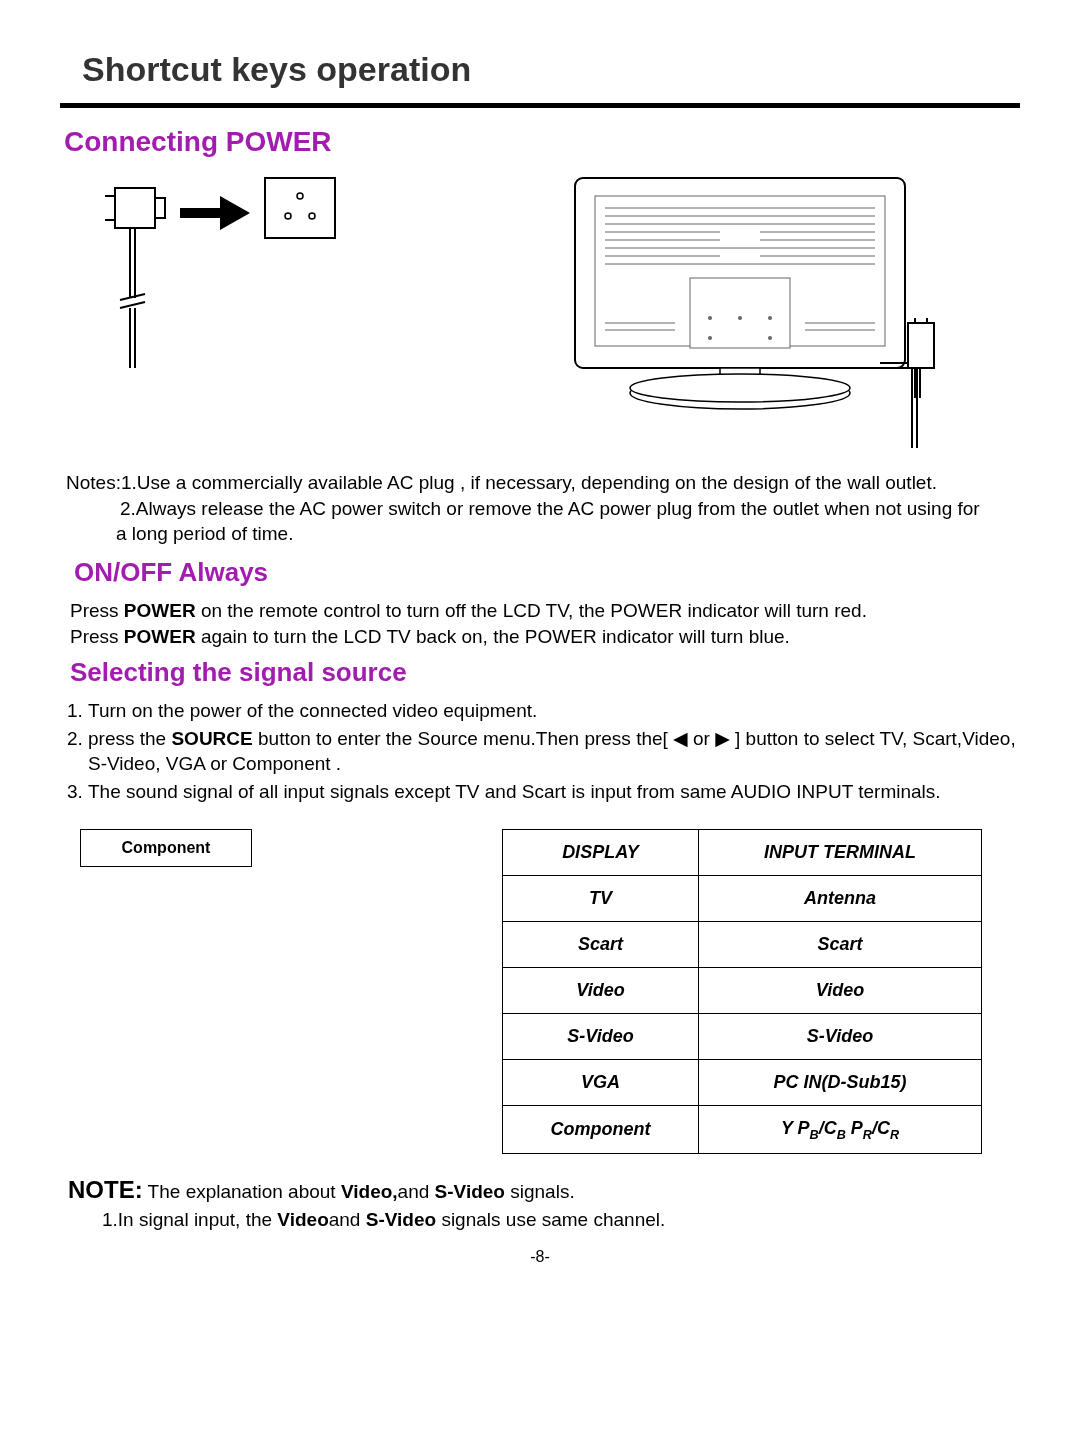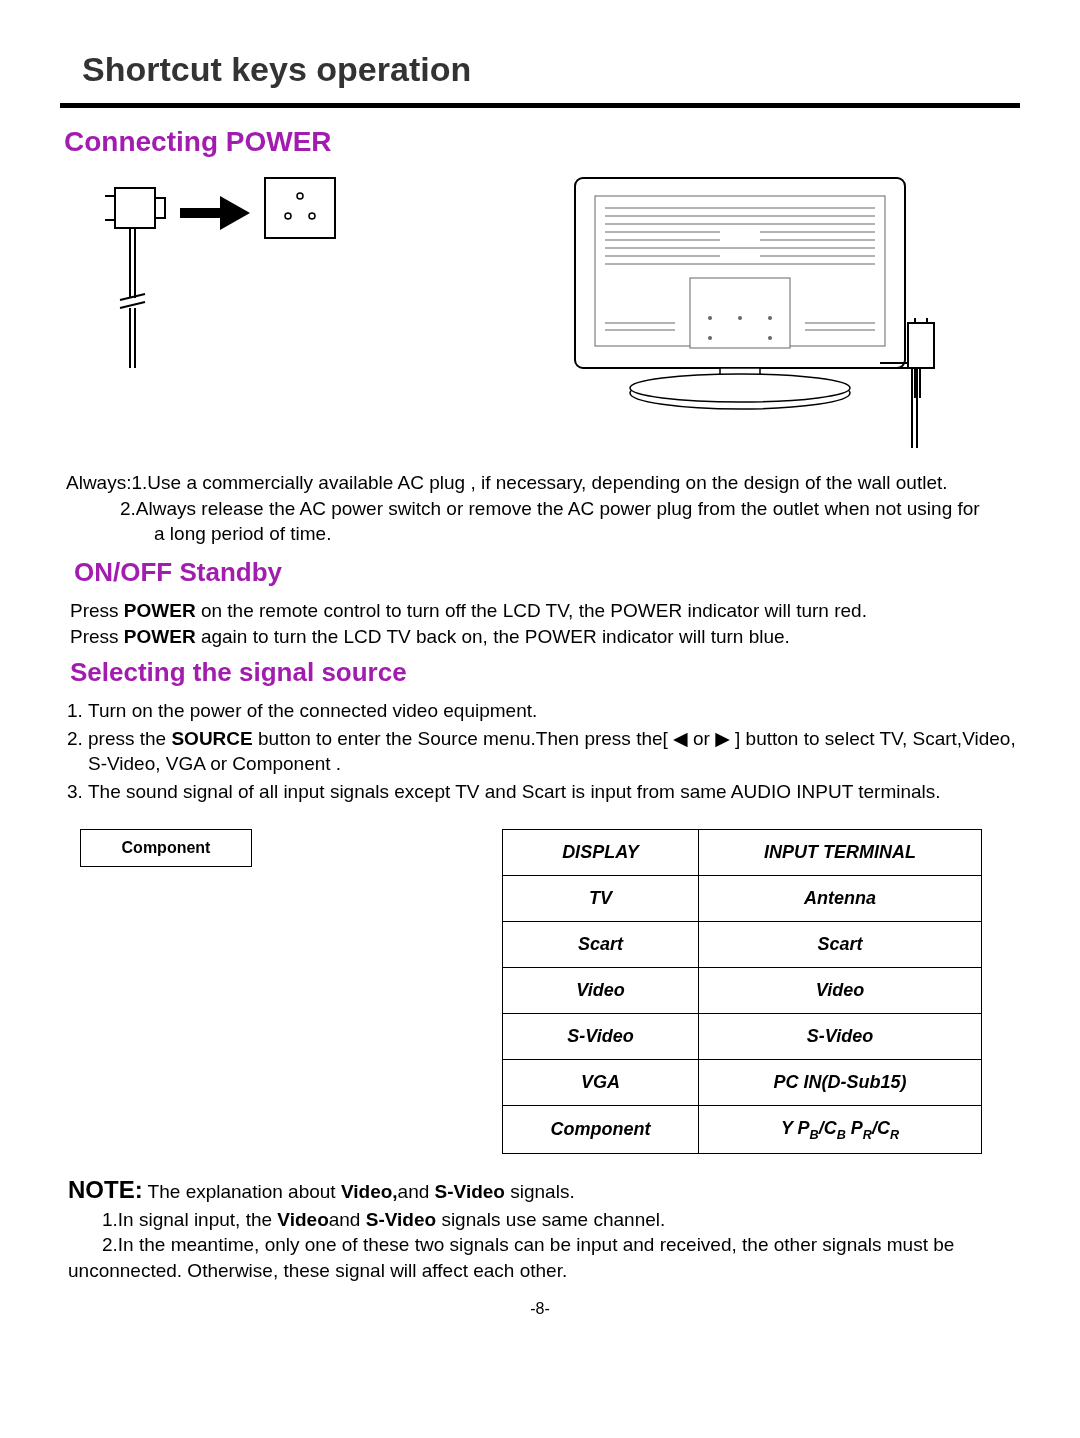--- a/index.html
+++ b/index.html
@@ -198,26 +198,26 @@
         <line x1="395" y1="150" x2="395" y2="155" stroke="#000" stroke-width="2"></line>
         <line x1="407" y1="150" x2="407" y2="155" stroke="#000" stroke-width="2"></line>
         <path d="M 395 230 Q 395 280 50 280" fill="none" stroke="#000" stroke-width="0"></path>
         <line x1="397" y1="200" x2="397" y2="280" stroke="#000" stroke-width="2"></line>
         <line x1="392" y1="200" x2="392" y2="280" stroke="#000" stroke-width="2"></line>
       </svg>
     </div>
   </div>
 
   <div class="notes">
-    <span>Always:</span><span>1.Use a commercially available AC plug , if necessary, depending on the design of the wall outlet.</span><br>
+    <span>Notes:</span><span>1.Use a commercially available AC plug , if necessary, depending on the design of the wall outlet.</span><br>
     <span class="indent">2.Always release the AC power switch or remove the AC power plug from the outlet when not using for</span><br>
-    <span class="indent" style="margin-left:88px">a long period of time.</span>
-  </div>
-
-  <h2 class="sec-title sm subpad" style="margin-left:14px">ON/OFF Standby</h2>
+    <span class="indent" style="margin-left:50px">a long period of time.</span>
+  </div>
+
+  <h2 class="sec-title sm subpad" style="margin-left:14px">ON/OFF Always</h2>
   <div class="body-text">
     <span>Press </span><b>POWER</b><span> on the remote control to turn off the LCD TV, the POWER indicator will turn red.</span><br>
     <span>Press </span><b>POWER</b><span> again to turn the LCD TV back on, the POWER indicator will turn blue.</span>
   </div>
 
   <h2 class="sec-title sm" style="margin-top:6px">Selecting the signal source</h2>
   <ol class="steps">
     <li>Turn on the power of the connected video equipment.</li>
     <li>
       <span>press the </span><b>SOURCE</b><span> button to enter the Source  menu.Then press the[ ◀ or ▶ ] button    to select TV, Scart,Video, S-Video, VGA or Component .</span>
@@ -268,17 +268,16 @@
     </tbody>
       </table>
   </div>
 
   <div class="note-block">
     <span class="lead">NOTE:</span>
     <span> The explanation about </span><b>Video,</b><span>and </span><b>S-Video</b><span> signals.</span><br>
     <span class="ni">
       <span>1.In signal input, the  </span><b>Video</b><span>and </span><b>S-Video</b><span> signals use same  channel.</span>
     </span><br>
-    <span class="ni">2.In the meantime, only one of these two  signals can be input and received, the other signals must be unconnected. Otherwise, these signal will affect each other.</span>
   </div>
 
   <div class="pg">-8-</div>
 </div>
 
 </body></html>

